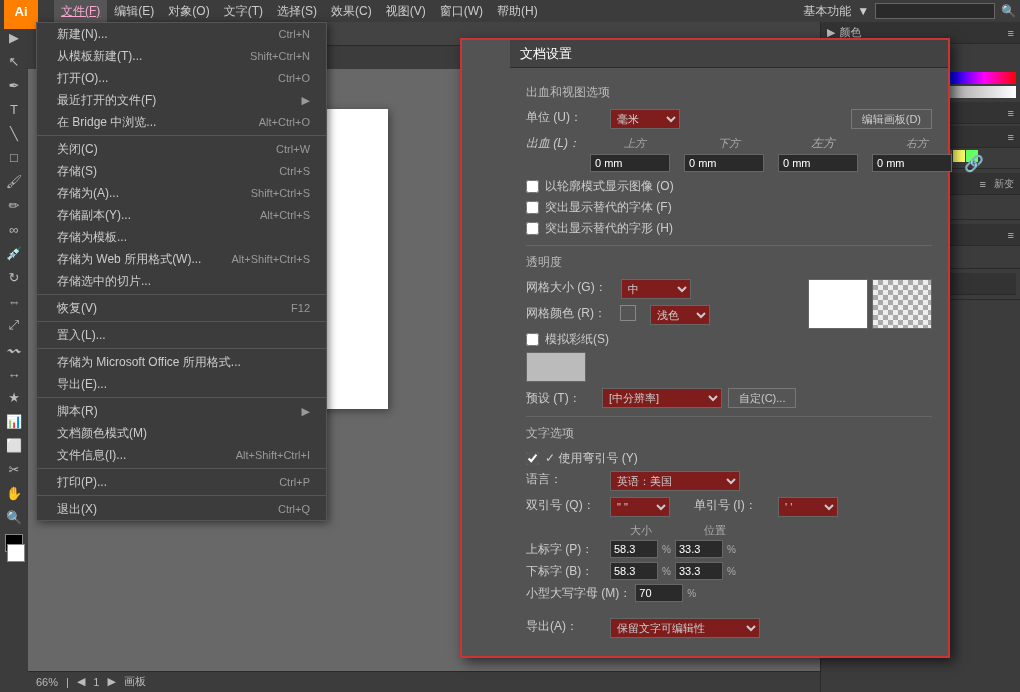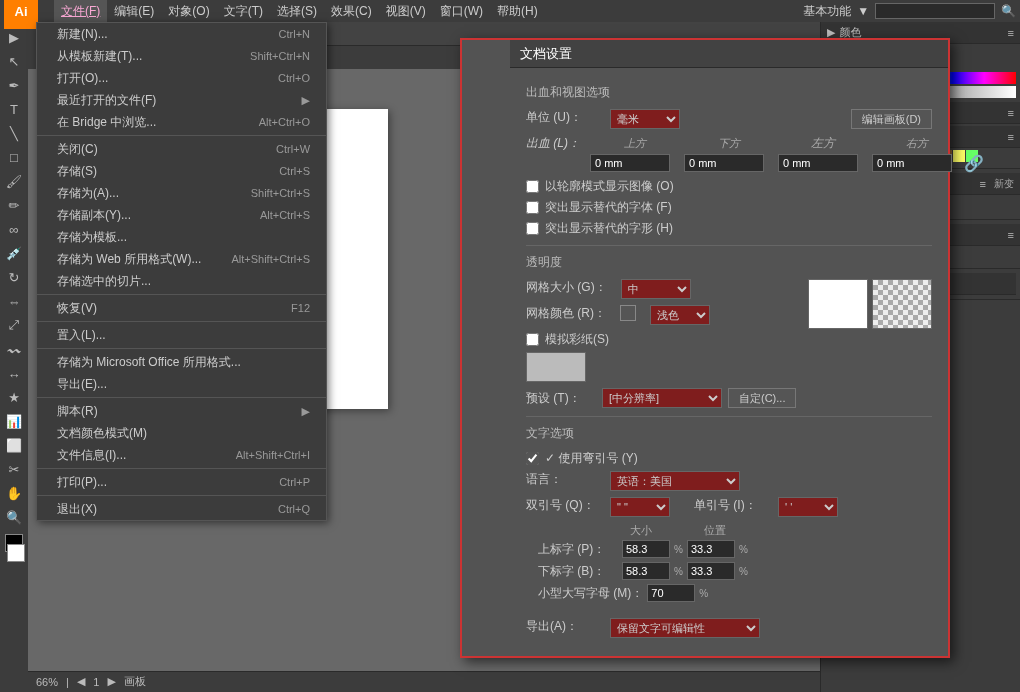--- a/index.html
+++ b/index.html
@@ -305,21 +305,21 @@
       cursor: pointer;
     }
 
     
     .script-row {
       display: flex;
       align-items: center;
       gap: 4px;
       margin-bottom: 4px;
     }
-    .script-label { min-width: 80px; color: #ccc; margin-left: 12px; }
+    .script-label { min-width: 80px; color: #ccc; }
     .script-input {
       width: 48px;
       height: 18px;
       background: #2a2a2a;
       border: 1px solid #666;
       color: #fff;
       font-size: 11px;
       padding: 0 3px;
     }
 

